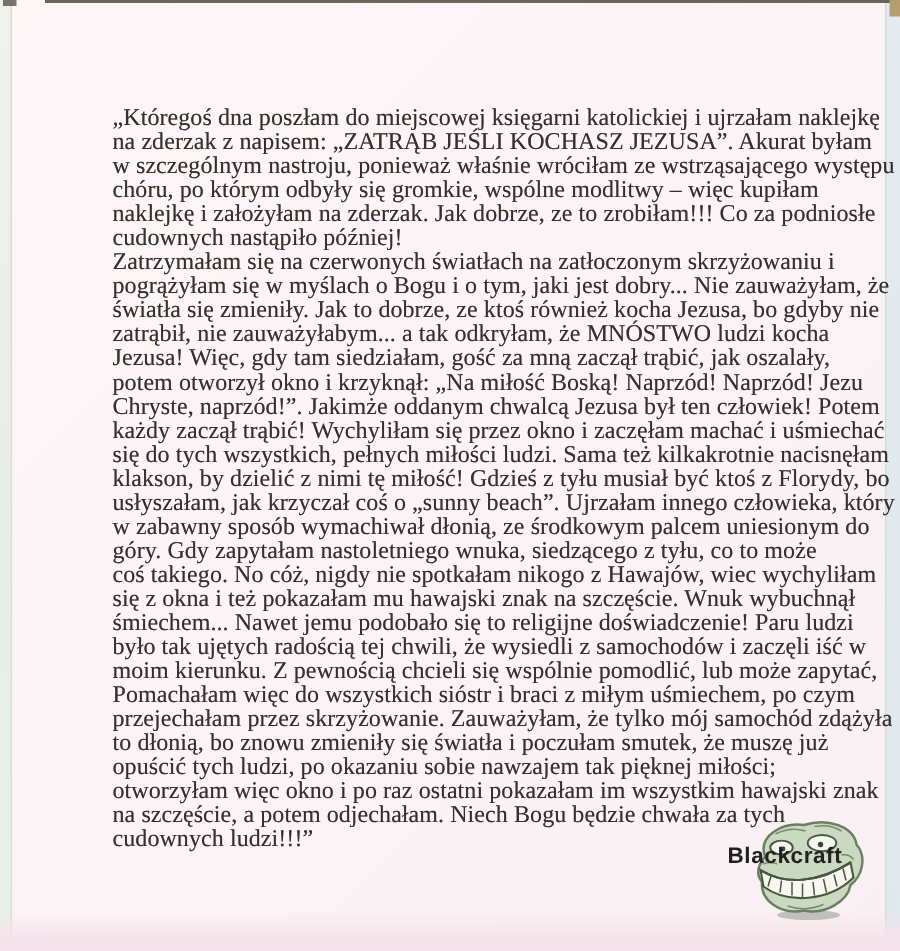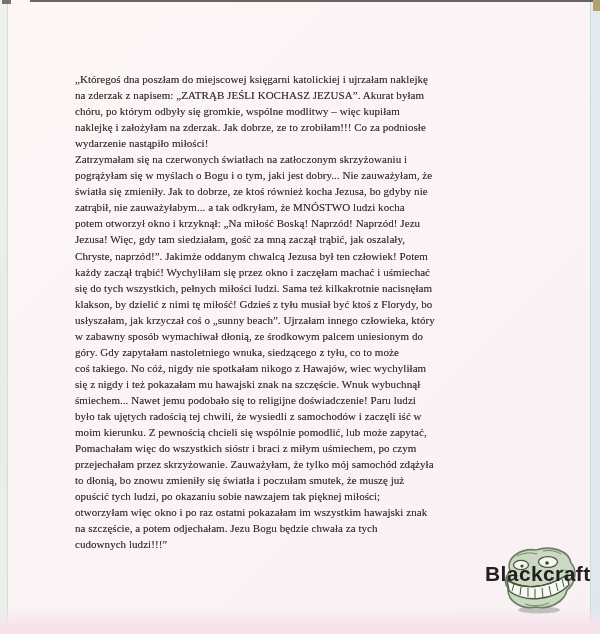--- a/index.html
+++ b/index.html
@@ -43,38 +43,38 @@
   }
 
   
   .text-block {
     position: absolute;
     top: 71px; left: 75px; right: 40px;
     z-index: 2;
   }
   .text-line {
     white-space: nowrap;
-    font-size: 11px;
+    font-size: 16px;
     line-height: 16.05px;
     letter-spacing: 0.05px;
     color: #35302e;
     text-shadow: 0 0 0.4px rgba(60,55,50,0.55);
   }
 
   
   .watermark {
     position: absolute; left: 495px; top: 544px;
     width: 84px; height: 70px; z-index: 1;
   }
   .watermark svg { width: 100%; height: 100%; }
   .watermark-label {
     position: absolute; left: 485px; top: 562px; z-index: 3;
     font-family: "Liberation Sans", sans-serif;
     font-weight: bold;
-    font-size: 21px;
+    font-size: 15px;
     letter-spacing: 0.4px;
     color: #222120;
   }
 </style>
 </head>
 <body>
 
 <div class="scan">
 
   <div class="edge-left-strip"></div>
@@ -117,43 +117,44 @@
       </g>
 
       <path d="M30,60 Q42,64 54,59" fill="none" stroke="#76896c" stroke-width="1"></path>
     </svg>
   </div>
   <div class="watermark-label">Blackcraft</div>
 
   <div class="text-block">
       <div class="text-line">„Któregoś dna poszłam do miejscowej księgarni katolickiej i ujrzałam naklejkę</div>
       <div class="text-line">na zderzak z napisem: „ZATRĄB JEŚLI KOCHASZ JEZUSA”. Akurat byłam</div>
+      <div class="text-line">w szczególnym nastroju, ponieważ właśnie wróciłam ze wstrząsającego występu</div>
       <div class="text-line">chóru, po którym odbyły się gromkie, wspólne modlitwy – więc kupiłam</div>
       <div class="text-line">naklejkę i założyłam na zderzak. Jak dobrze, ze to zrobiłam!!! Co za podniosłe</div>
-      <div class="text-line">wydarzenie nastąpiło miłości!</div>
+      <div class="text-line">cudownych nastąpiło później!</div>
       <div class="text-line">Zatrzymałam się na czerwonych światłach na zatłoczonym skrzyżowaniu i</div>
       <div class="text-line">pogrążyłam się w myślach o Bogu i o tym, jaki jest dobry... Nie zauważyłam, że</div>
       <div class="text-line">światła się zmieniły. Jak to dobrze, ze ktoś również kocha Jezusa, bo gdyby nie</div>
       <div class="text-line">zatrąbił, nie zauważyłabym... a tak odkryłam, że MNÓSTWO ludzi kocha</div>
+      <div class="text-line">Jezusa! Więc, gdy tam siedziałam, gość za mną zaczął trąbić, jak oszalały,</div>
       <div class="text-line">potem otworzył okno i krzyknął: „Na miłość Boską! Naprzód! Naprzód! Jezu</div>
-      <div class="text-line">Jezusa! Więc, gdy tam siedziałam, gość za mną zaczął trąbić, jak oszalały,</div>
       <div class="text-line">Chryste, naprzód!”. Jakimże oddanym chwalcą Jezusa był ten człowiek! Potem</div>
       <div class="text-line">każdy zaczął trąbić! Wychyliłam się przez okno i zaczęłam machać i uśmiechać</div>
       <div class="text-line">się do tych wszystkich, pełnych miłości ludzi. Sama też kilkakrotnie nacisnęłam</div>
       <div class="text-line">klakson, by dzielić z nimi tę miłość! Gdzieś z tyłu musiał być ktoś z Florydy, bo</div>
       <div class="text-line">usłyszałam, jak krzyczał coś o „sunny beach”. Ujrzałam innego człowieka, który</div>
       <div class="text-line">w zabawny sposób wymachiwał dłonią, ze środkowym palcem uniesionym do</div>
       <div class="text-line">góry. Gdy zapytałam nastoletniego wnuka, siedzącego z tyłu, co to może</div>
       <div class="text-line">coś takiego. No cóż, nigdy nie spotkałam nikogo z Hawajów, wiec wychyliłam</div>
-      <div class="text-line">się z nigdy i też pokazałam mu hawajski znak na szczęście. Wnuk wybuchnął</div>
+      <div class="text-line">się z okna i też pokazałam mu hawajski znak na szczęście. Wnuk wybuchnął</div>
       <div class="text-line">śmiechem... Nawet jemu podobało się to religijne doświadczenie! Paru ludzi</div>
       <div class="text-line">było tak ujętych radością tej chwili, że wysiedli z samochodów i zaczęli iść w</div>
       <div class="text-line">moim kierunku. Z pewnością chcieli się wspólnie pomodlić, lub może zapytać,</div>
       <div class="text-line">Pomachałam więc do wszystkich sióstr i braci z miłym uśmiechem, po czym</div>
       <div class="text-line">przejechałam przez skrzyżowanie. Zauważyłam, że tylko mój samochód zdążyła</div>
       <div class="text-line">to dłonią, bo znowu zmieniły się światła i poczułam smutek, że muszę już</div>
       <div class="text-line">opuścić tych ludzi, po okazaniu sobie nawzajem tak pięknej miłości;</div>
       <div class="text-line">otworzyłam więc okno i po raz ostatni pokazałam im wszystkim hawajski znak</div>
-      <div class="text-line">na szczęście, a potem odjechałam. Jezu Bogu będzie chwała za tych</div>
+      <div class="text-line">na szczęście, a potem odjechałam. Niech Bogu będzie chwała za tych</div>
       <div class="text-line">cudownych ludzi!!!”</div>
     </div>
 
 </div>
 
 </body></html>

